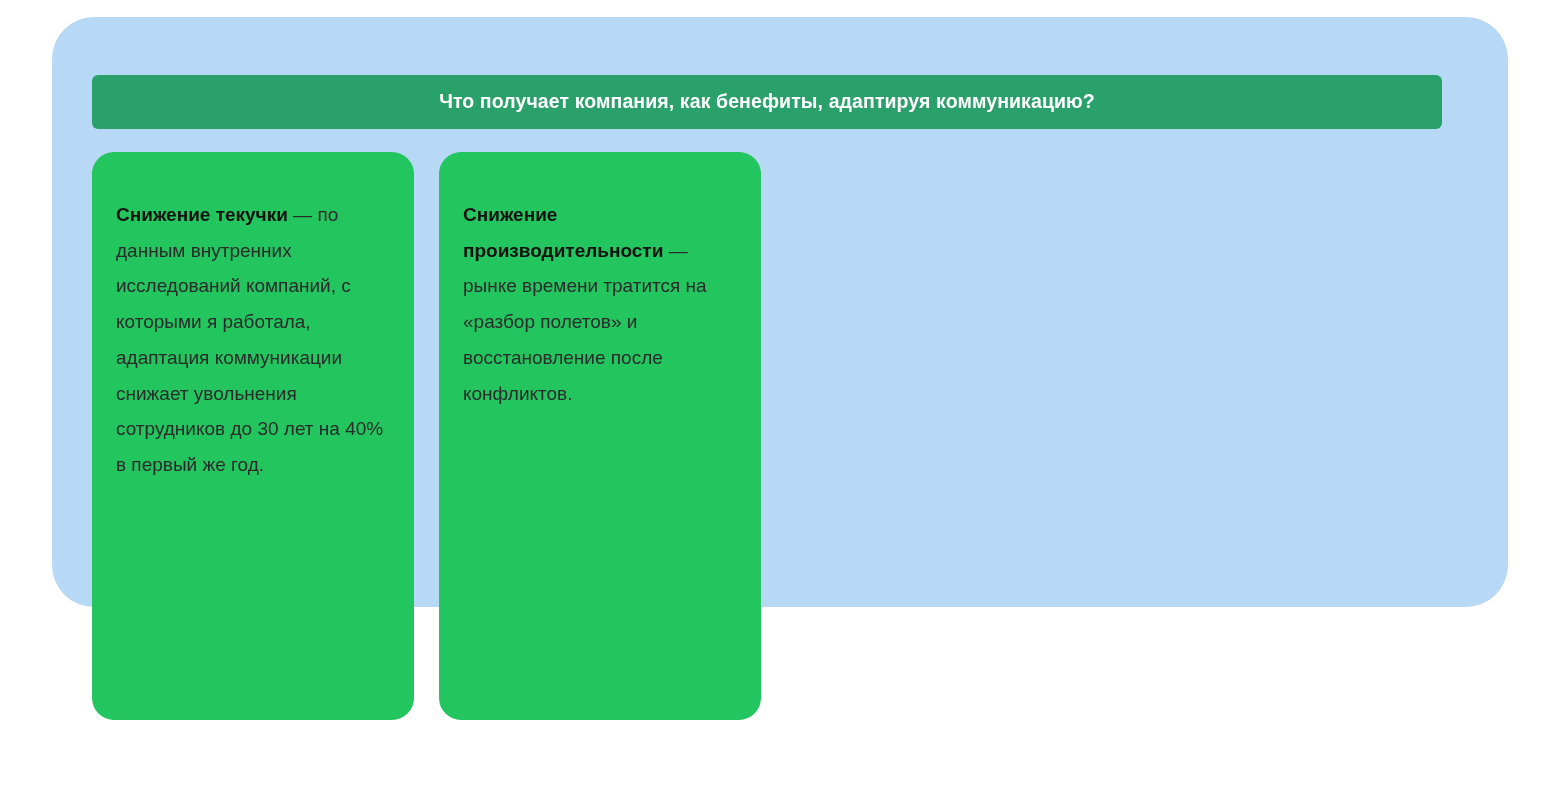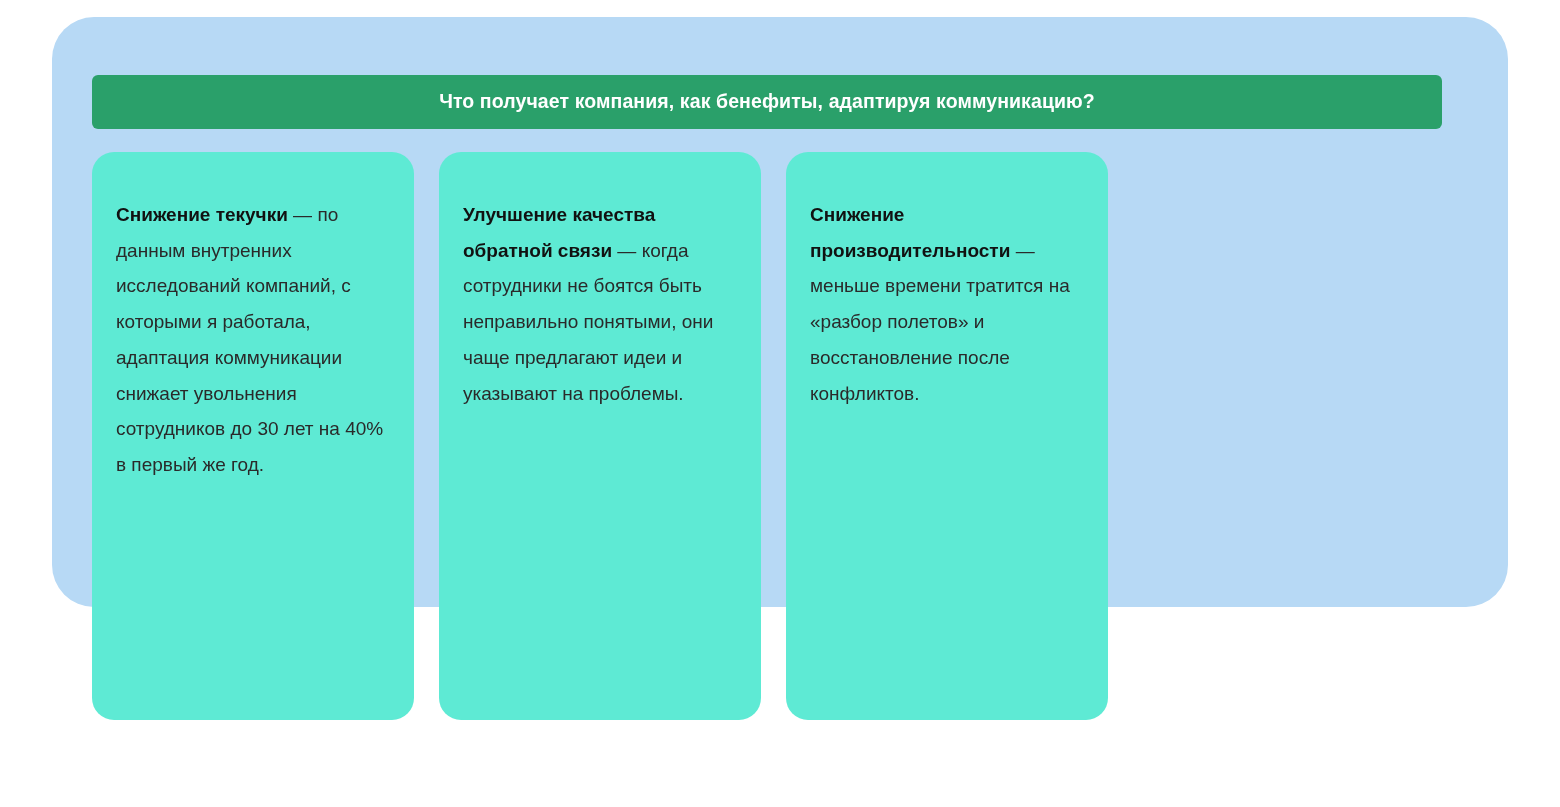--- a/index.html
+++ b/index.html
@@ -53,21 +53,21 @@
     left: 40px;
     top: 135px;
     width: 1366px;
     height: 568px;
     display: flex;
     gap: 25px;
   }
 
   .card {
     width: 322px;
-    background: #5eead4;
+    background: #22c55e;
     border-radius: 22px;
     box-sizing: border-box;
     padding: 26px 24px 24px 24px;
     overflow: hidden;
   }
 
   .card-text {
     font-size: 19px;
     line-height: 1.88;
     color: #2a2a2a;
@@ -89,27 +89,22 @@
   </div>
 
   <div id="cards-row">
 
     <div class="card">
       <p class="card-text">
         <span class="lead">Снижение текучки</span><span> — по данным внутренних исследований компаний, с которыми я работала, адаптация коммуникации снижает увольнения сотрудников до 30 лет на 40% в первый же год.</span>
       </p>
     </div>
 
-    <div class="card">
-      <p class="card-text">
-        <span class="lead">Улучшение качества обратной связи</span><span> — когда сотрудники не боятся быть неправильно понятыми, они чаще предлагают идеи и указывают на проблемы.</span>
-      </p>
-    </div>
 
     <div class="card">
       <p class="card-text">
-        <span class="lead">Снижение производительности</span><span> — меньше времени тратится на «разбор полетов» и восстановление после конфликтов.</span>
+        <span class="lead">Снижение производительности</span><span> — рынке времени тратится на «разбор полетов» и восстановление после конфликтов.</span>
       </p>
     </div>
 
 
   </div>
 </div>
 
 </body></html>

